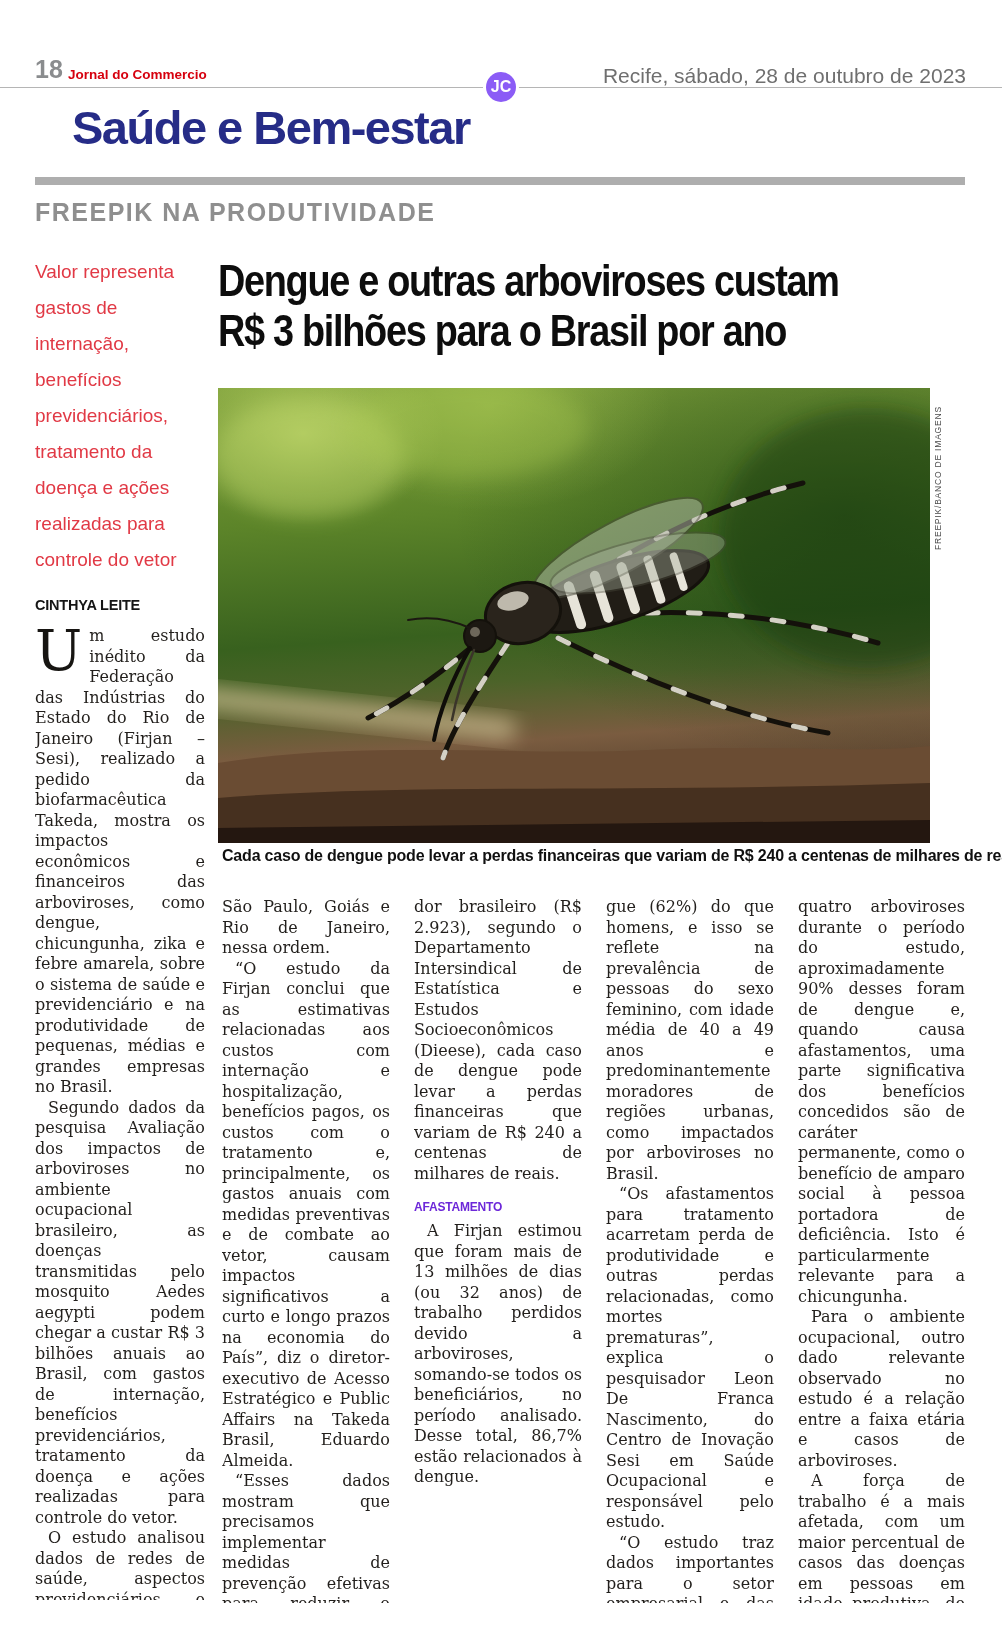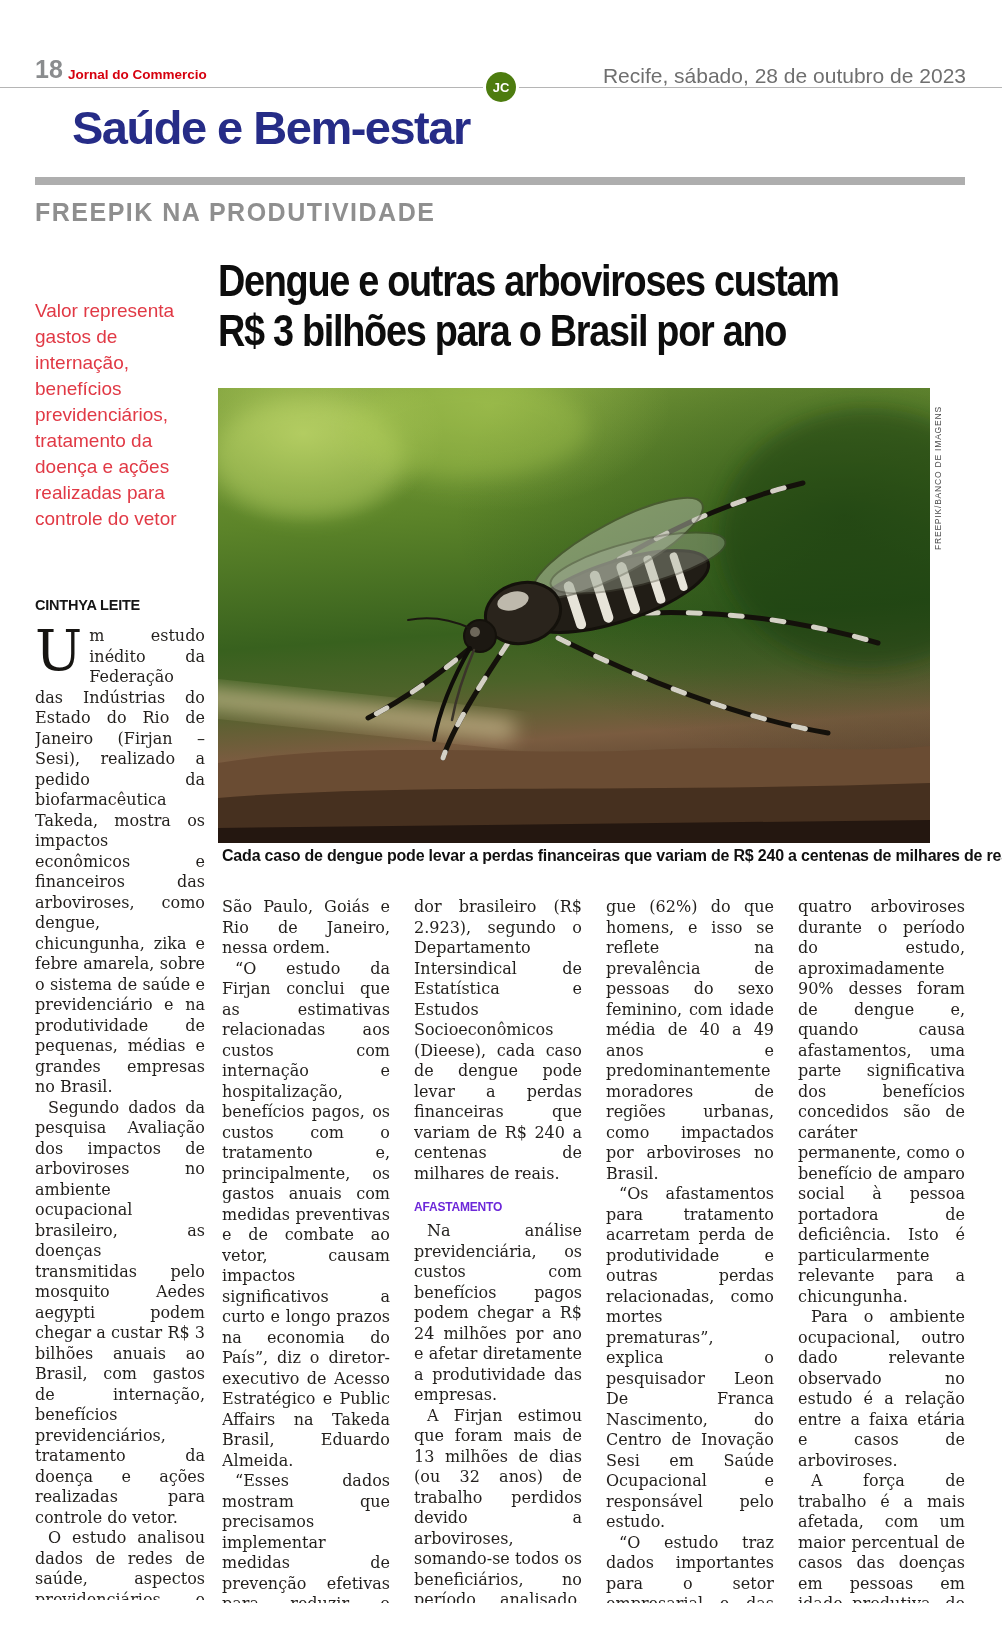--- a/index.html
+++ b/index.html
@@ -8,35 +8,35 @@
 
   
   .pagenum{position:absolute;left:35px;top:55px;font-family:"Liberation Sans",sans-serif;
            font-weight:bold;font-size:25px;color:#8a8c8e;}
   .masthead{position:absolute;left:68px;top:67px;font-family:"Liberation Sans",sans-serif;
             font-weight:bold;font-size:13.5px;color:#d6000e;}
   .dateline{position:absolute;right:36px;top:64px;font-family:"Liberation Sans",sans-serif;
             font-size:21px;color:#6f6f6f;}
   .topline{position:absolute;left:0;top:87px;width:1002px;height:1px;background:#b5b5b5;}
   .jc-logo{position:absolute;left:486px;top:72px;width:30px;height:30px;border-radius:50%;
-           background:#4d7c0f;box-shadow:0 0 0 3px #fff;display:flex;align-items:center;
+           background:#8b5cf6;box-shadow:0 0 0 3px #fff;display:flex;align-items:center;
            justify-content:center;font-family:"Liberation Sans",sans-serif;font-weight:bold;
-           font-size:13px;color:#fff;}
+           font-size:16px;color:#fff;}
 
   
   .section-title{position:absolute;left:35px;top:100px;font-family:"Liberation Sans",sans-serif;
                  font-weight:bold;font-size:47px;letter-spacing:-1.5px;color:#262c87;margin-left:37px;}
   .graybar{position:absolute;left:35px;top:177px;width:930px;height:8px;background:#aeaeae;}
   .kicker{position:absolute;left:35px;top:198px;font-family:"Liberation Sans",sans-serif;
           font-weight:bold;font-size:25px;letter-spacing:1.5px;color:#8f8f8f;}
 
   
   .standfirst{position:absolute;left:35px;top:254px;width:180px;
-              font-family:"Liberation Sans",sans-serif;font-size:19px;line-height:26px;
-              color:#e13945;margin-top:44px;}
+              font-family:"Liberation Sans",sans-serif;font-size:19px;line-height:36px;
+              color:#e13945;}
 
   
   .headline{position:absolute;left:218px;top:256px;width:748px;
             font-family:"Liberation Sans",sans-serif;font-weight:bold;font-size:44px;
             line-height:50px;letter-spacing:-1.5px;color:#0d0d0d;
             transform:scaleX(.86);transform-origin:left top;white-space:nowrap;}
 
   
   .photo{position:absolute;left:218px;top:388px;width:712px;height:455px;overflow:hidden;
          background:
@@ -153,21 +153,20 @@
       <p>O estudo analisou dados de redes de saúde, aspectos previdenciários e perda de produtividade por brasileiros em todas as faixas etárias e em ambos os sexos, sob diagnóstico de arboviroses, entre os anos de 2001 e 2023.</p>
     </div>
   <div class="col col-2">
       <p class="noindent">São Paulo, Goiás e Rio de Janeiro, nessa ordem.</p>
       <p>“O estudo da Firjan conclui que as estimativas relacionadas aos custos com internação e hospitalização, benefícios pagos, os custos com o tratamento e, principalmente, os gastos anuais com medidas preventivas e de combate ao vetor, causam impactos significativos a curto e longo prazos na economia do País”, diz o diretor-executivo de Acesso Estratégico e Public Affairs na Takeda Brasil, Eduardo Almeida.</p>
       <p>“Esses dados mostram que precisamos implementar medidas de prevenção efetivas para reduzir o impacto que a dengue e outras arboviroses exercem na rotina dos brasileiros no ambiente de trabalho e na sociedade como um todo”, acrescenta.</p>
     </div>
   <div class="col col-3">
       <p class="noindent">dor brasileiro (R$ 2.923), segundo o Departamento Intersindical de Estatística e Estudos Socioeconômicos (Dieese), cada caso de dengue pode levar a perdas financeiras que variam de R$ 240 a centenas de milhares de reais.</p>
       <h3>AFASTAMENTO</h3>
-      <p>Na análise previdenciária, os custos com benefícios pagos podem chegar a R$ 24 milhões por ano e afetar diretamente a produtividade das empresas.</p>
       <p>A Firjan estimou que foram mais de 13 milhões de dias (ou 32 anos) de trabalho perdidos devido a arboviroses, somando-se todos os beneficiários, no período analisado. Desse total, 86,7% estão relacionados à dengue.</p>
     </div>
   <div class="col col-4">
       <p class="noindent">gue (62%) do que homens, e isso se reflete na prevalência de pessoas do sexo feminino, com idade média de 40 a 49 anos e predominantemente moradores de regiões urbanas, como impactados por arboviroses no Brasil.</p>
       <p>“Os afastamentos para tratamento acarretam perda de produtividade e outras perdas relacionadas, como mortes prematuras”, explica o pesquisador Leon De Franca Nascimento, do Centro de Inovação Sesi em Saúde Ocupacional e responsável pelo estudo.</p>
       <p>“O estudo traz dados importantes para o setor empresarial e das indústrias, mostrando que a conscientização sobre as arboviroses e a implementação de medidas de prevenção podem ser eficazes para diminuir esse impacto nos afastamentos e, consequentemente, na produtividade”, complementa Leon.</p>
     </div>
   <div class="col col-5">
       <p class="noindent">quatro arboviroses durante o período do estudo, aproximadamente 90% desses foram de dengue e, quando causa afastamentos, uma parte significativa dos benefícios concedidos são de caráter permanente, como o benefício de amparo social à pessoa portadora de deficiência. Isto é particularmente relevante para a chicungunha.</p>
       <p>Para o ambiente ocupacional, outro dado relevante observado no estudo é a relação entre a faixa etária e casos de arboviroses.</p>

